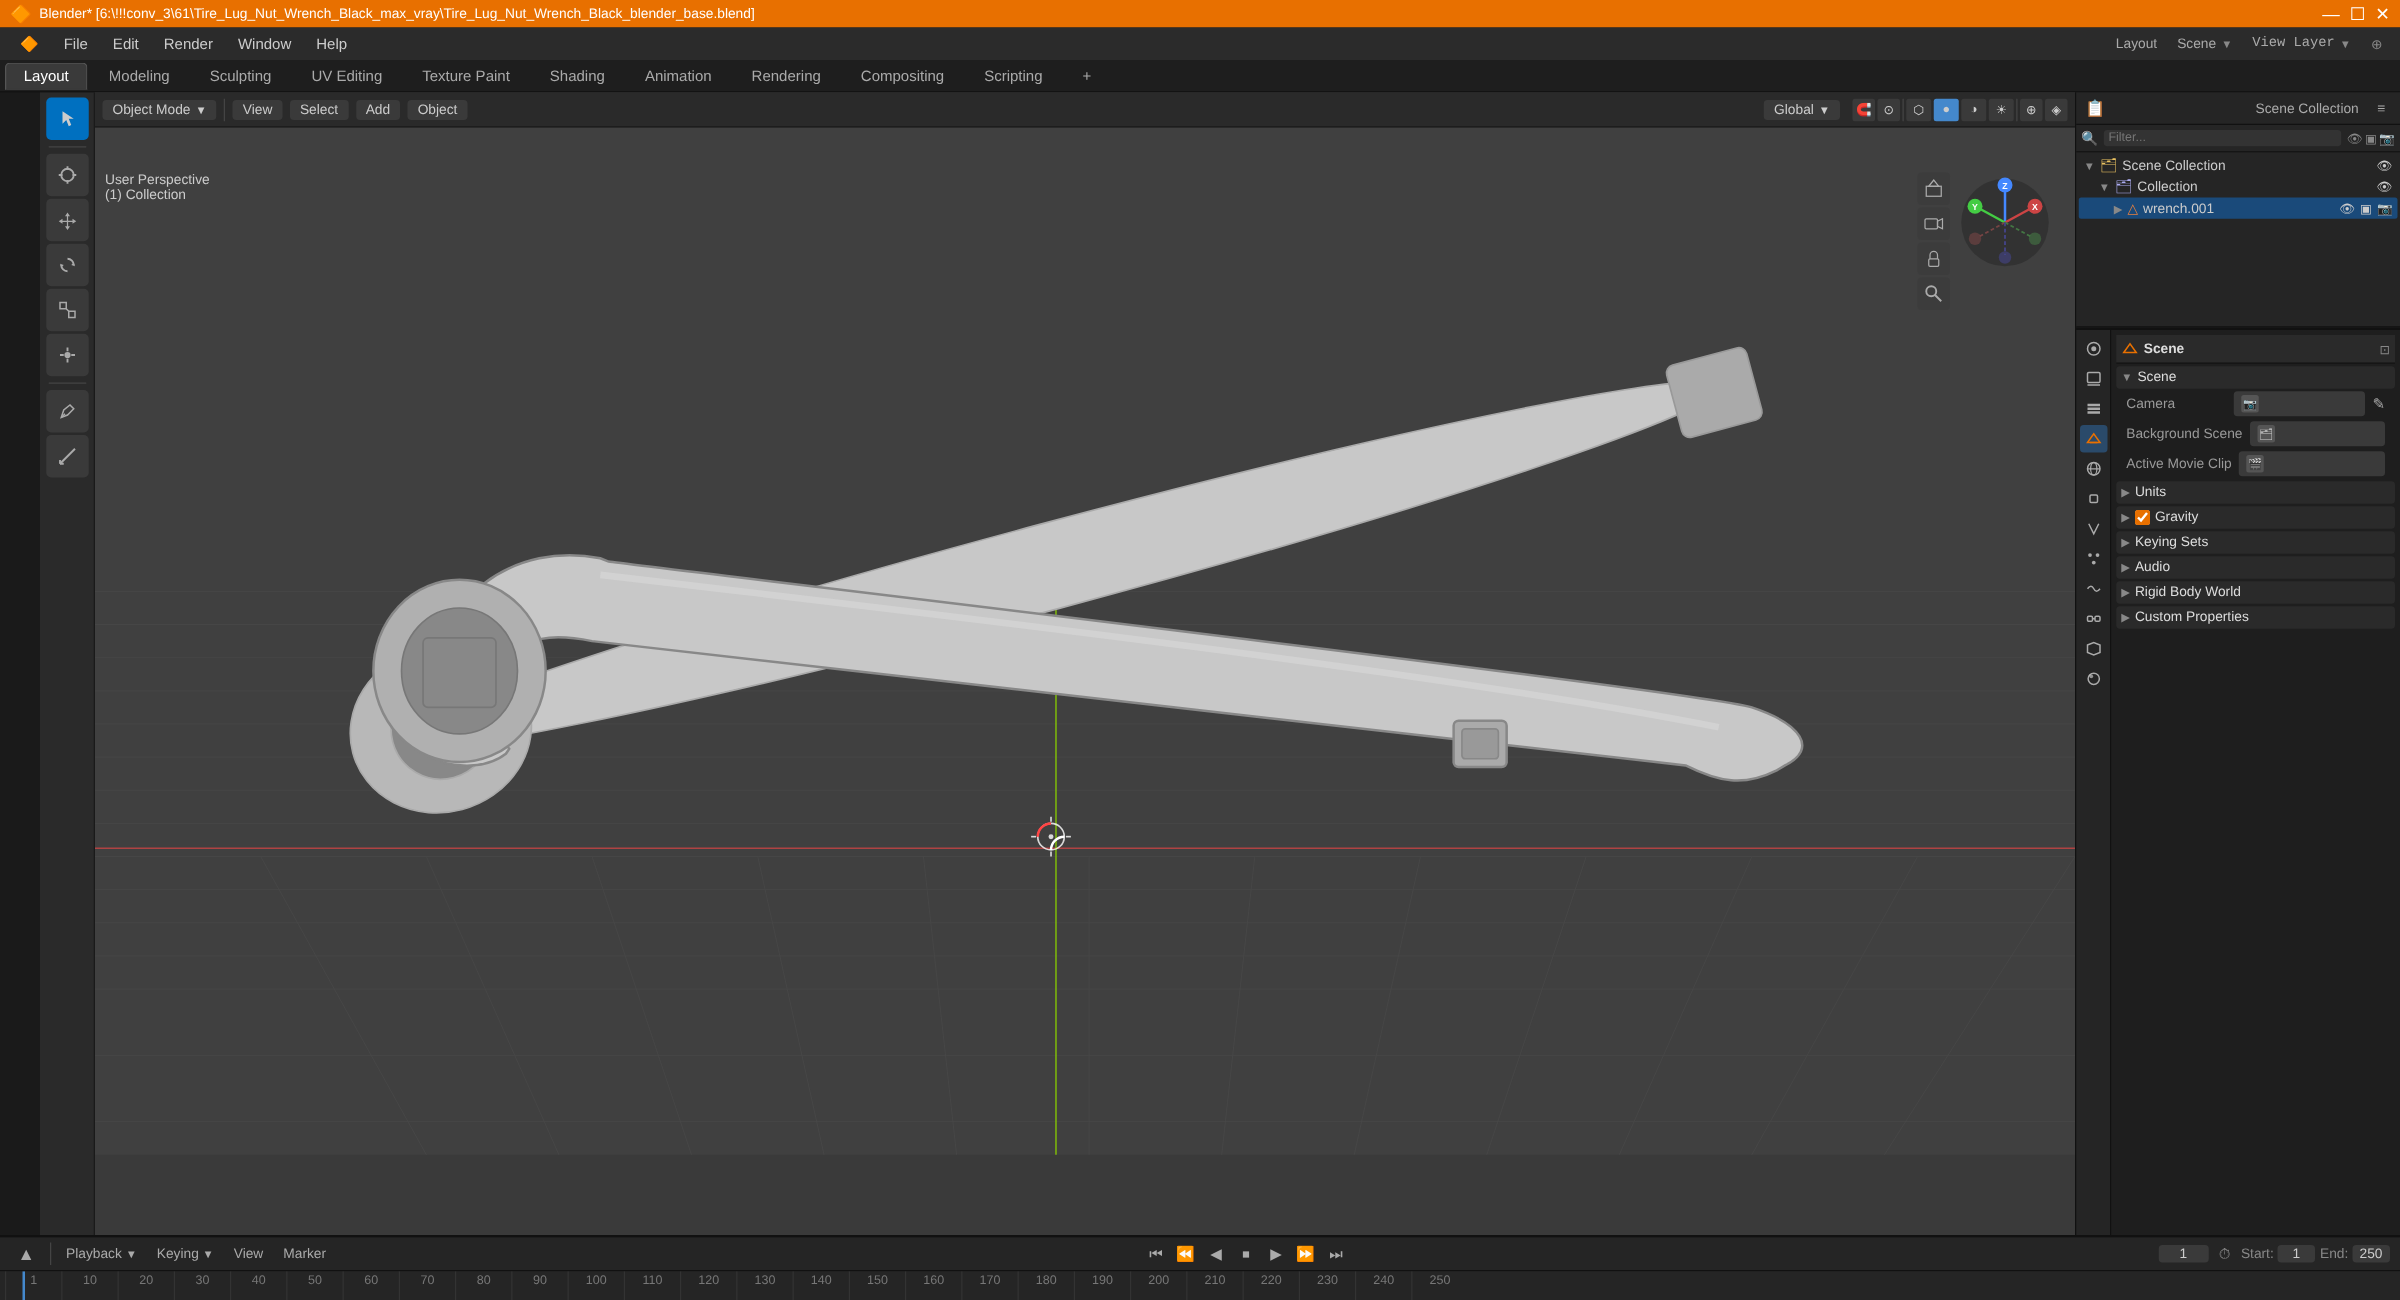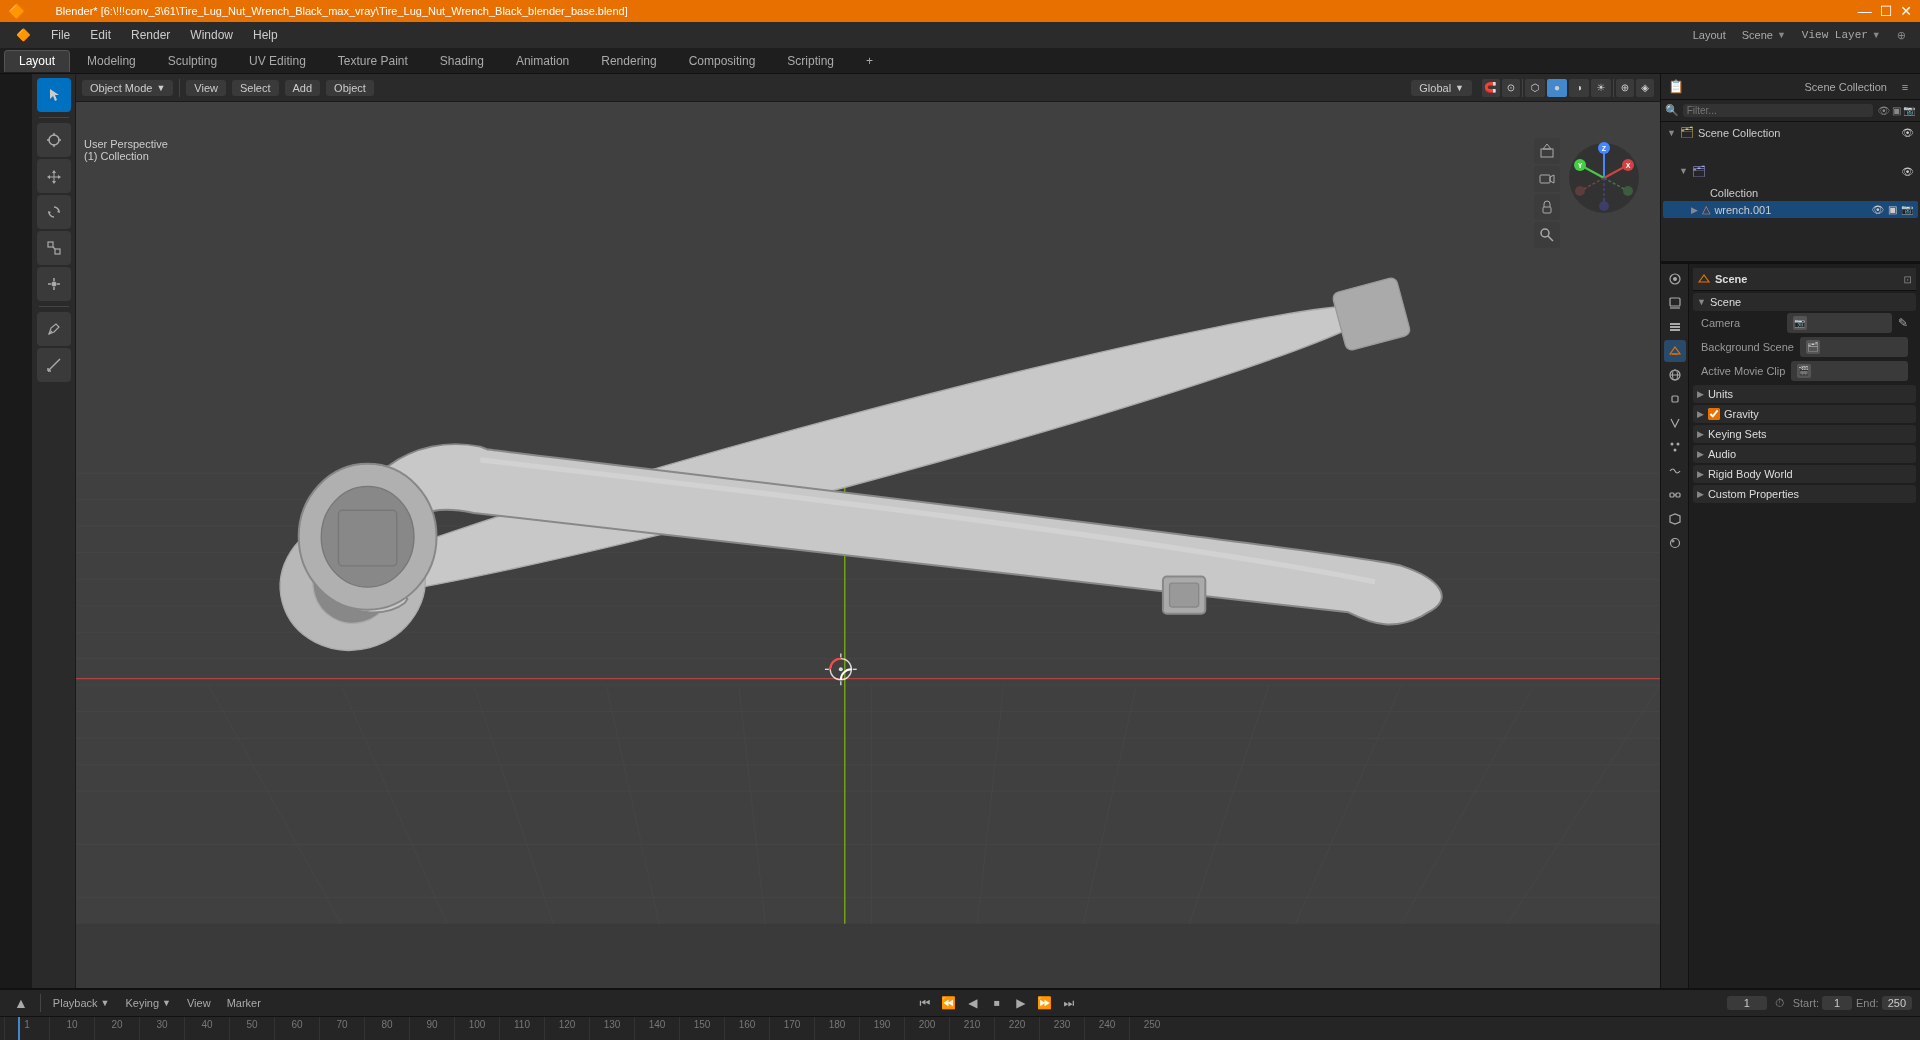--- a/index.html
+++ b/index.html
@@ -423,21 +423,21 @@
       font-size: 11px;
       color: #ccc;
     }
   </style>
 </head>
 <body>
 
 <div id="title-bar">
   <div id="title-bar-left">
     <span style="font-size:14px;">🔶</span>
-    <span style="font-size:11px;margin-left:24px;">Blender* [6:\!!!conv_3\61\Tire_Lug_Nut_Wrench_Black_max_vray\Tire_Lug_Nut_Wrench_Black_blender_base.blend]</span>
+    <span style="font-size:11px;">Blender* [6:\!!!conv_3\61\Tire_Lug_Nut_Wrench_Black_max_vray\Tire_Lug_Nut_Wrench_Black_blender_base.blend]</span>
   </div>
   <div id="title-bar-right">
     <span>—</span>
     <span>☐</span>
     <span>✕</span>
   </div>
 </div>
 
 <div id="menu-bar">
   <span class="menu-item">🔶</span>
@@ -765,21 +765,21 @@
         <div class="outliner-item">
           <span class="outliner-arrow">▼</span>
           <span style="color:#e8c060;font-size:11px;">🗂</span>
           <span style="font-size:11px;">Scene Collection</span>
           <span style="margin-left:auto;font-size:10px;">👁</span>
         </div>
 
         <div class="outliner-item" style="padding-left:16px;">
           <span class="outliner-arrow">▼</span>
           <span style="color:#aaaaee;font-size:11px;">🗂</span>
-          <span style="font-size:11px;margin-top:44px;">Collection</span>
+          <span style="font-size:11px;">Collection</span>
           <span style="margin-left:auto;font-size:10px;">👁</span>
         </div>
 
         <div class="outliner-item selected" style="padding-left:28px;">
           <span class="outliner-arrow">▶</span>
           <span style="color:#e88040;font-size:11px;">△</span>
           <span style="font-size:11px;text-align:right;">wrench.001</span>
           <span style="margin-left:auto;font-size:10px;">👁</span>
           <span style="font-size:10px;">▣</span>
           <span style="font-size:10px;">📷</span>

